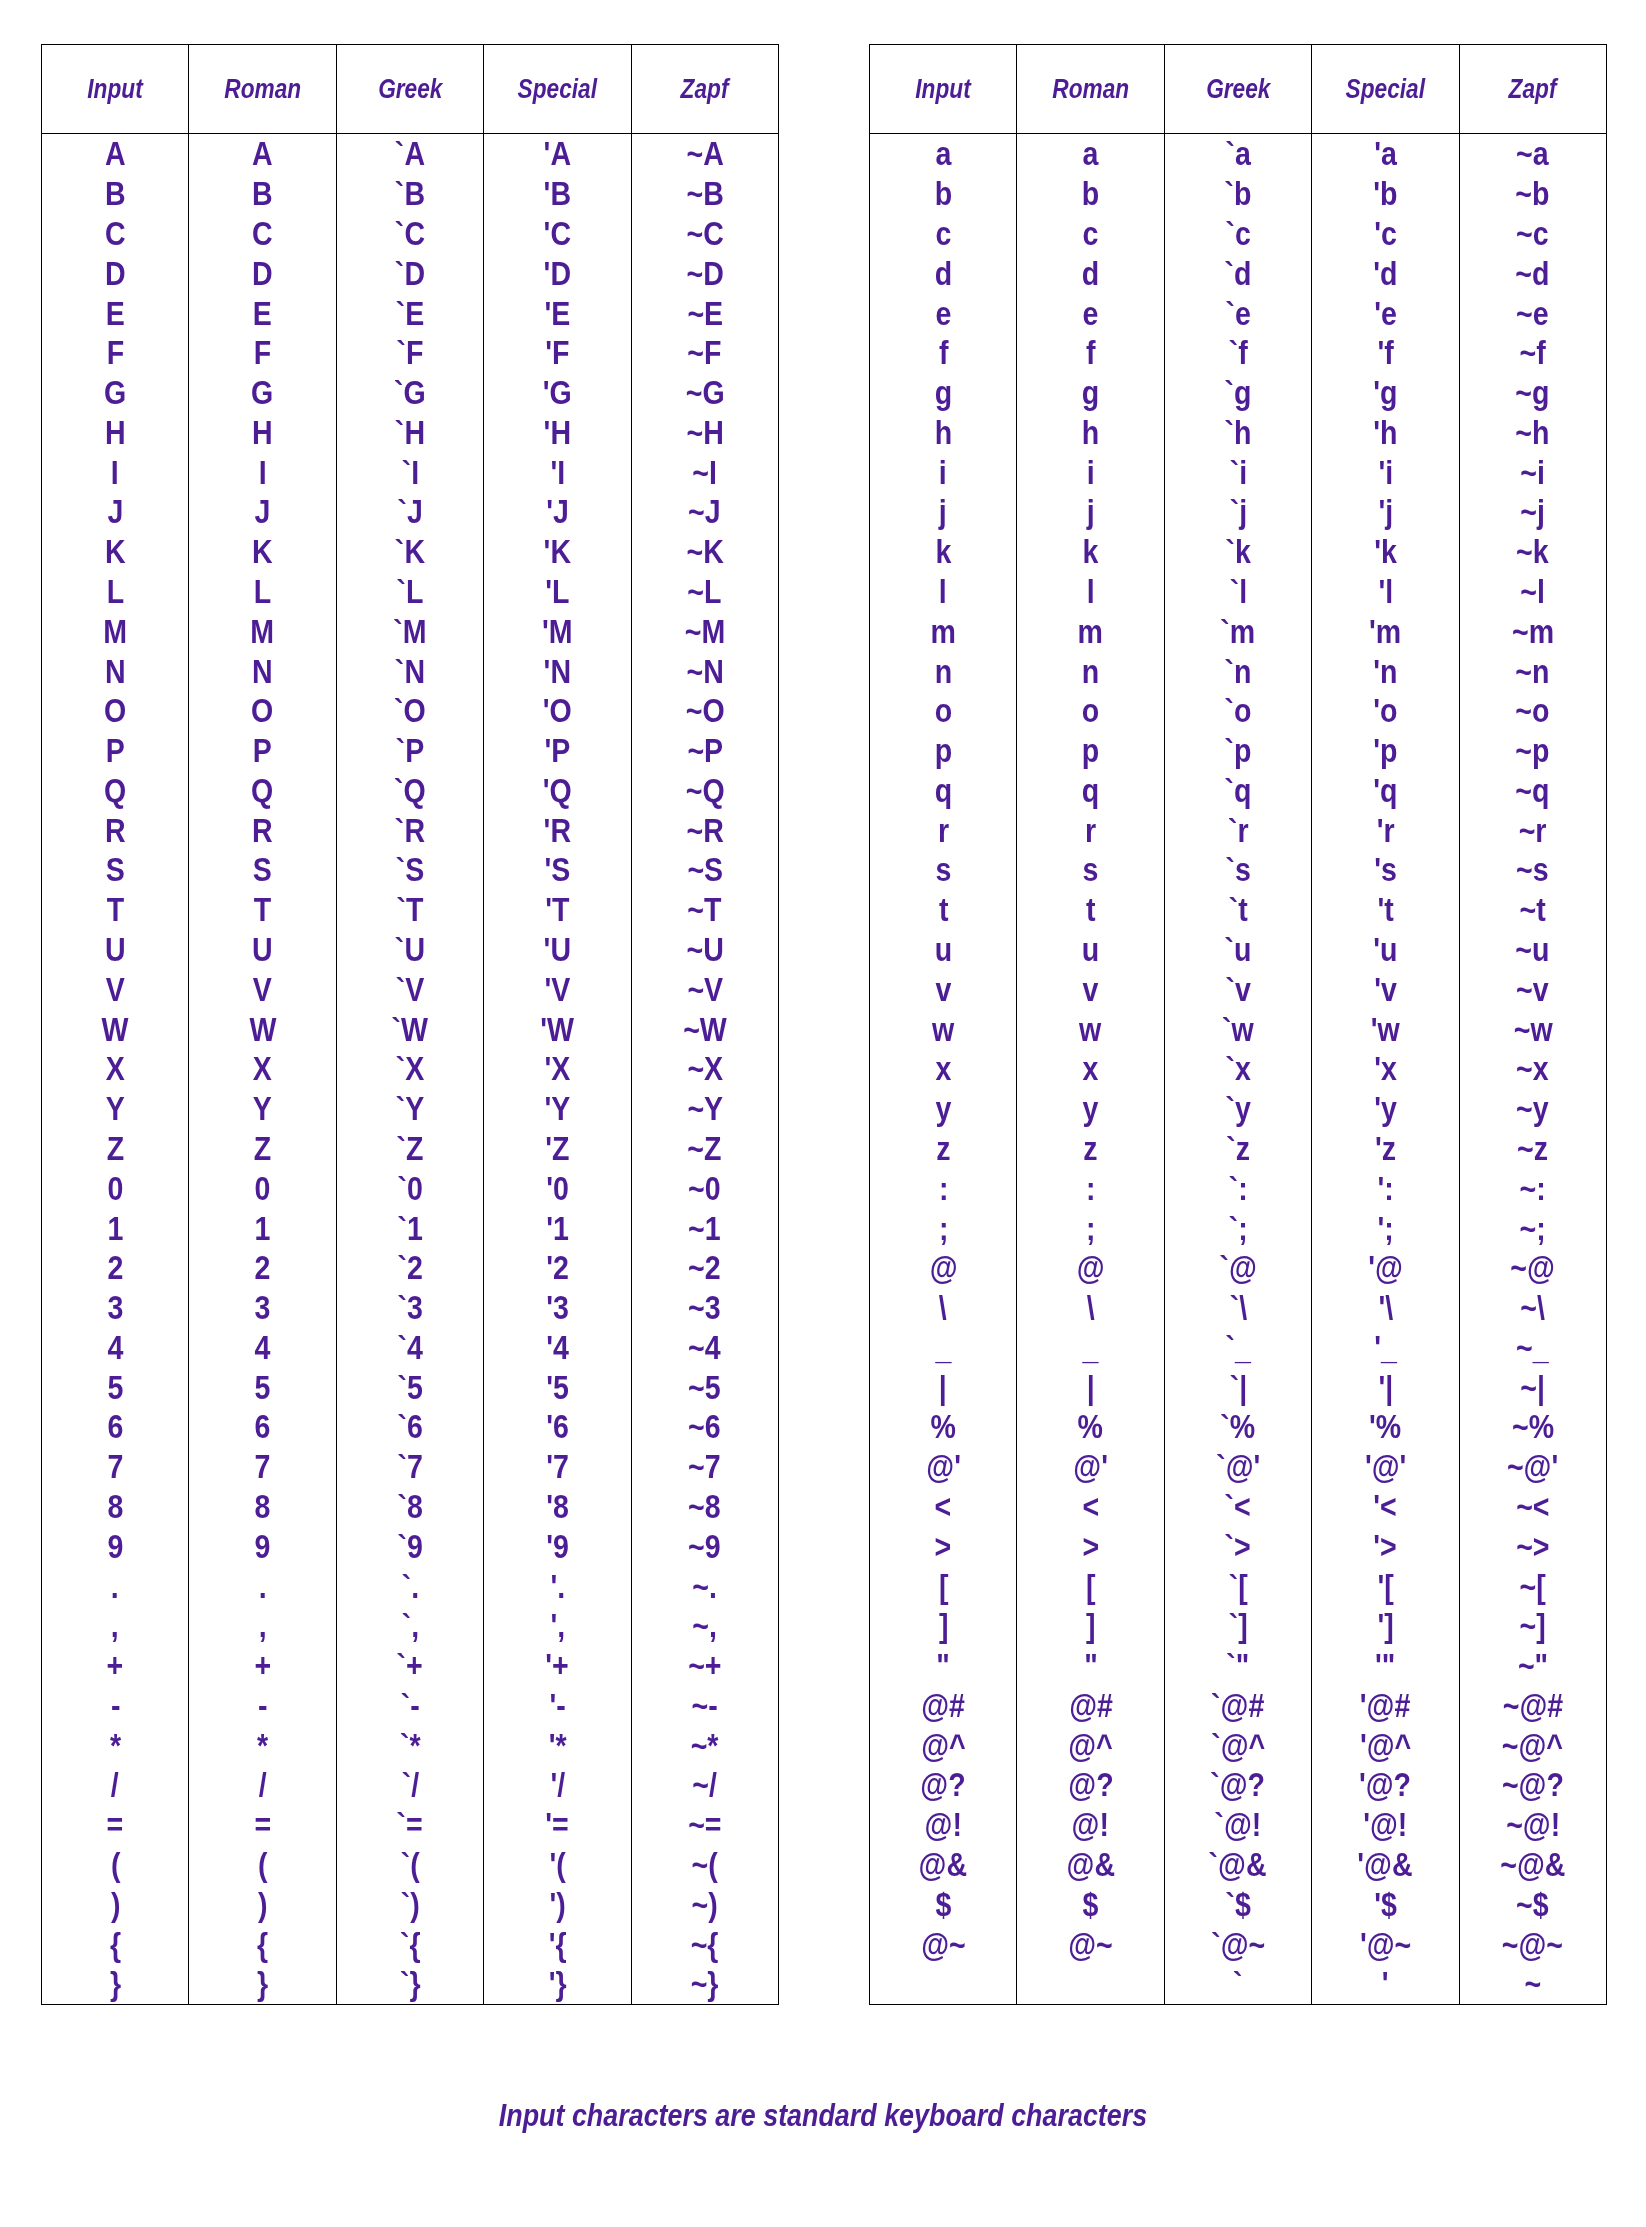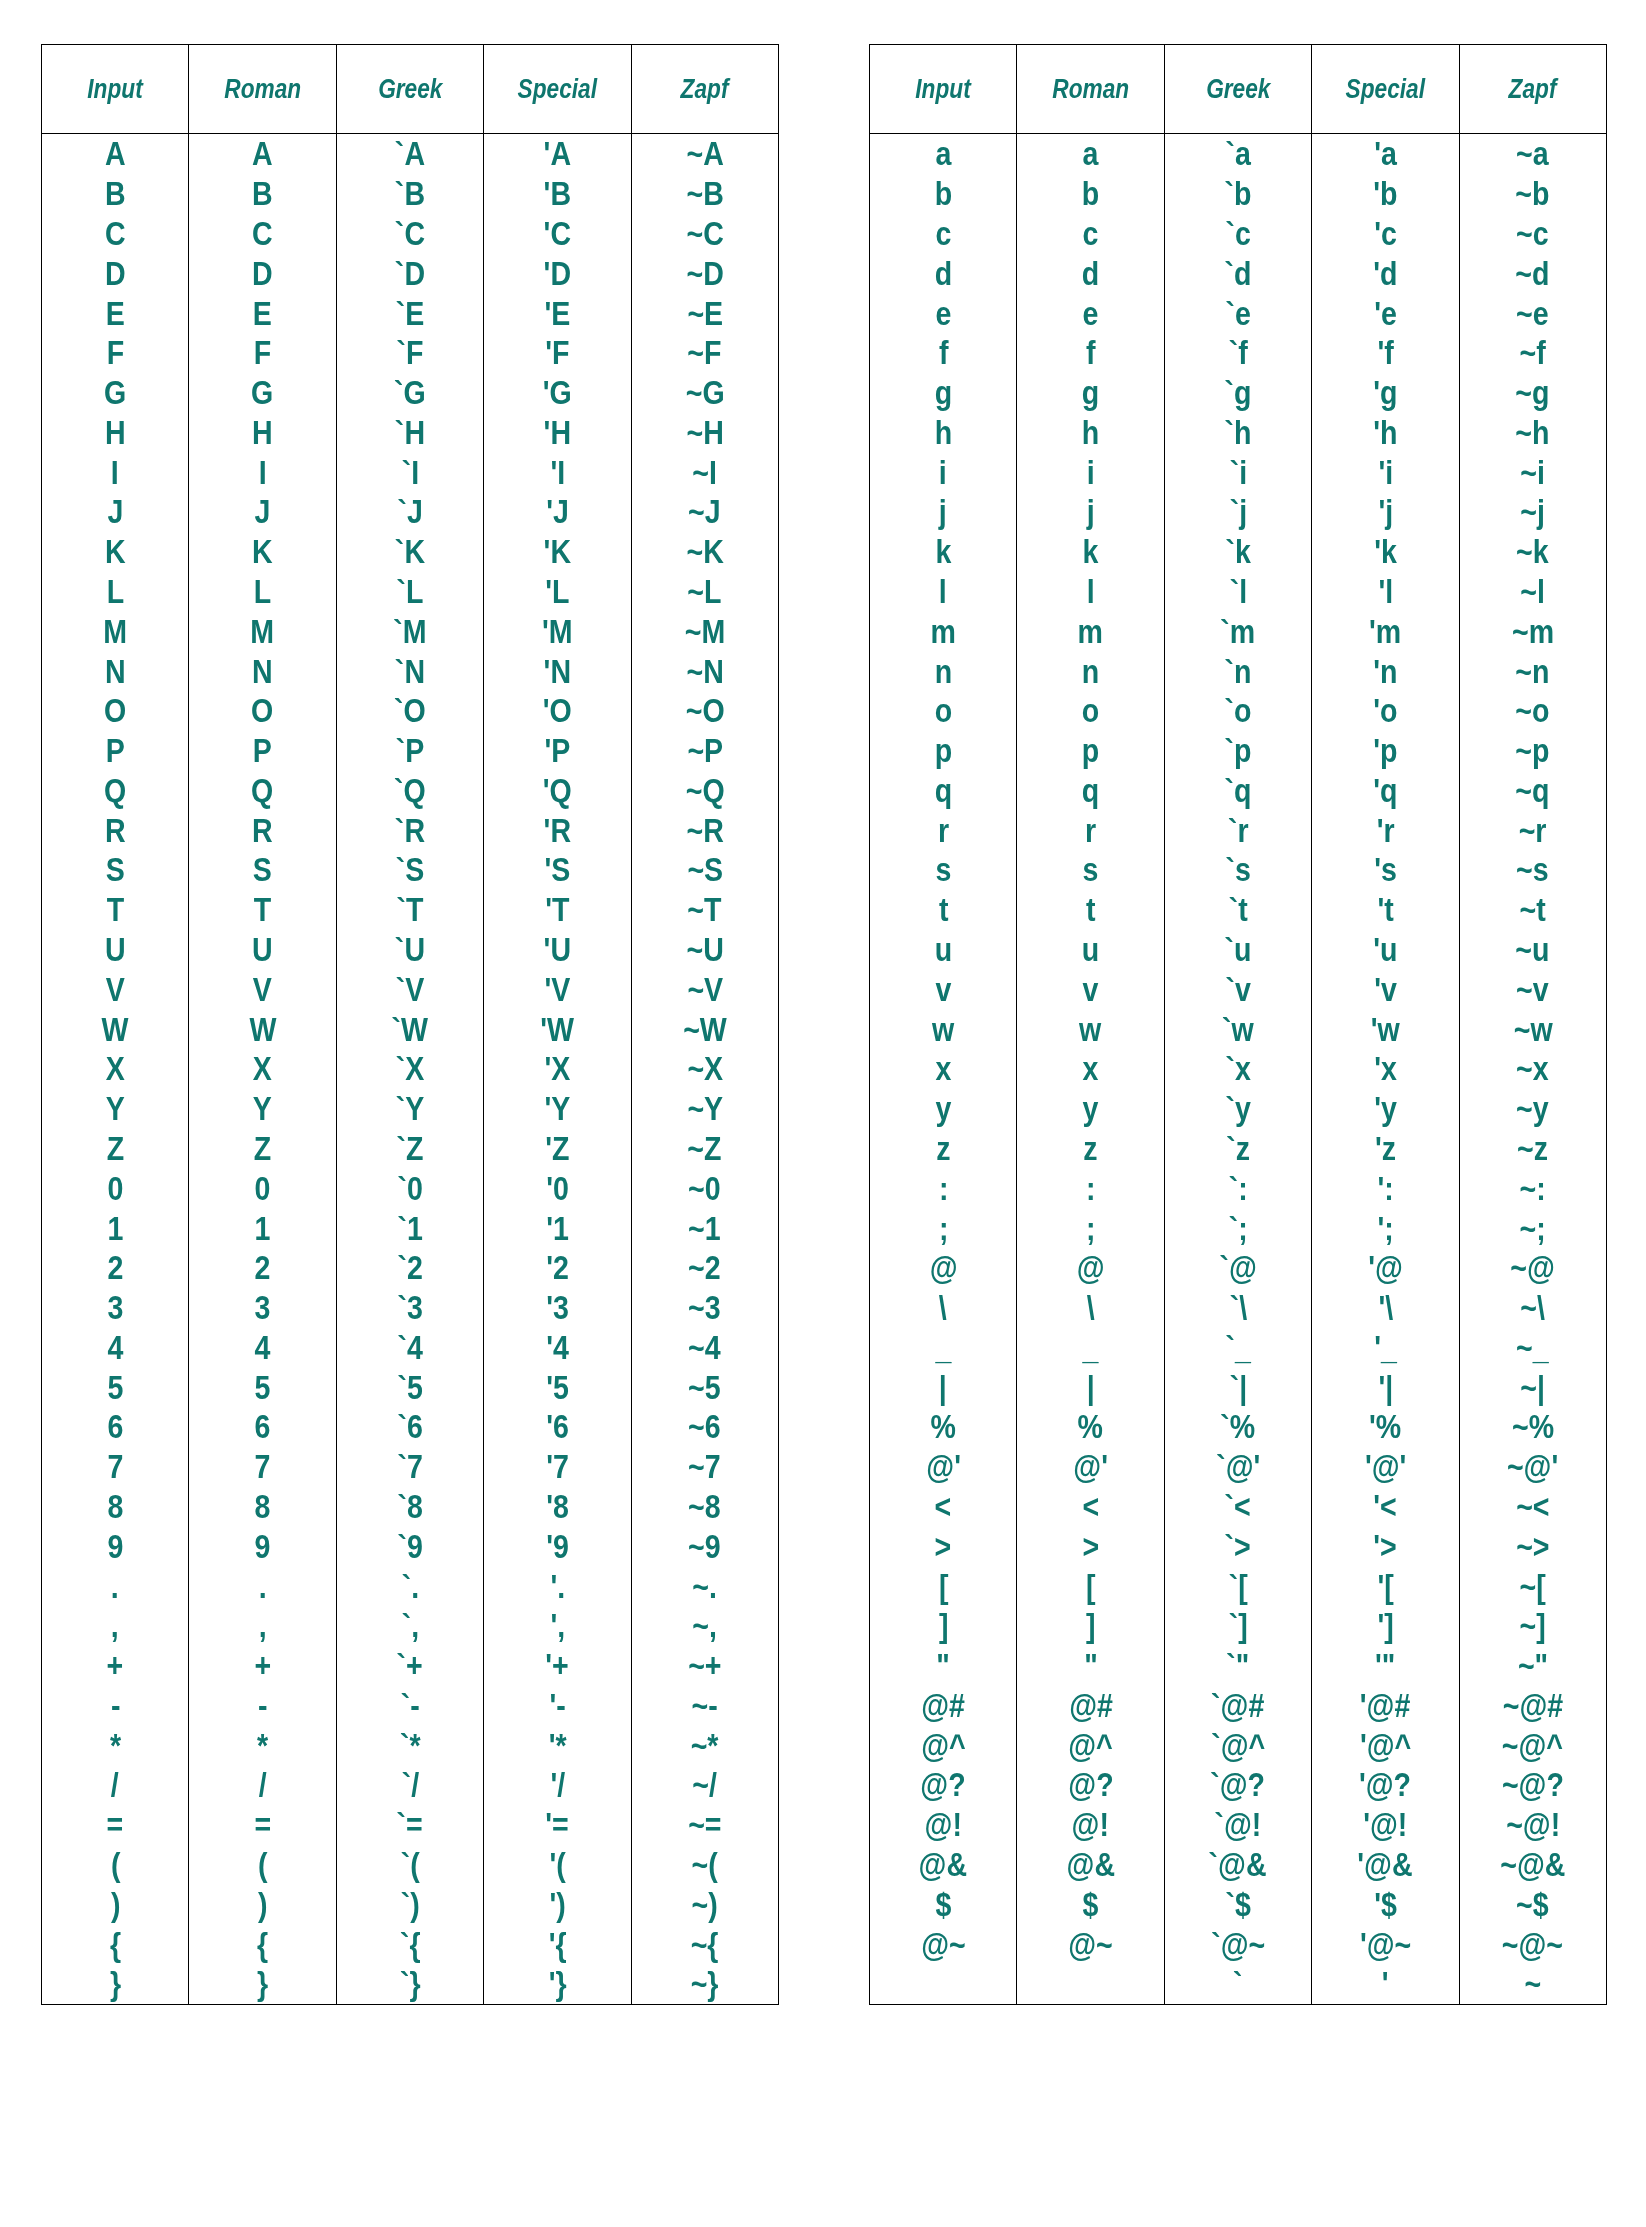--- a/index.html
+++ b/index.html
@@ -6,21 +6,21 @@
     margin: 0;
     padding: 0;
     background: #ffffff;
   }
   .page {
     position: relative;
     width: 1646px;
     height: 2227px;
     background: #ffffff;
     font-family: "Liberation Sans", sans-serif;
-    color: #0f766e;
+    color: #4c1d95;
     overflow: hidden;
   }
   table.char-table {
     position: absolute;
     top: 44px;
     width: 738px;
     height: 1961px;
     border-collapse: collapse;
     table-layout: fixed;
     border: 1.7px solid #000000;
@@ -755,15 +755,18 @@
         <tr>
           <td><span class="g"></span></td>
           <td><span class="g"></span></td>
           <td><span class="g">`</span></td>
           <td><span class="g">'</span></td>
           <td><span class="g">~</span></td>
         </tr>
       </tbody>
   </table>
 
+  <div class="caption">
+    <span class="g">Input characters are standard keyboard characters</span>
+  </div>
 
 </div>
 
 
 </body></html>

